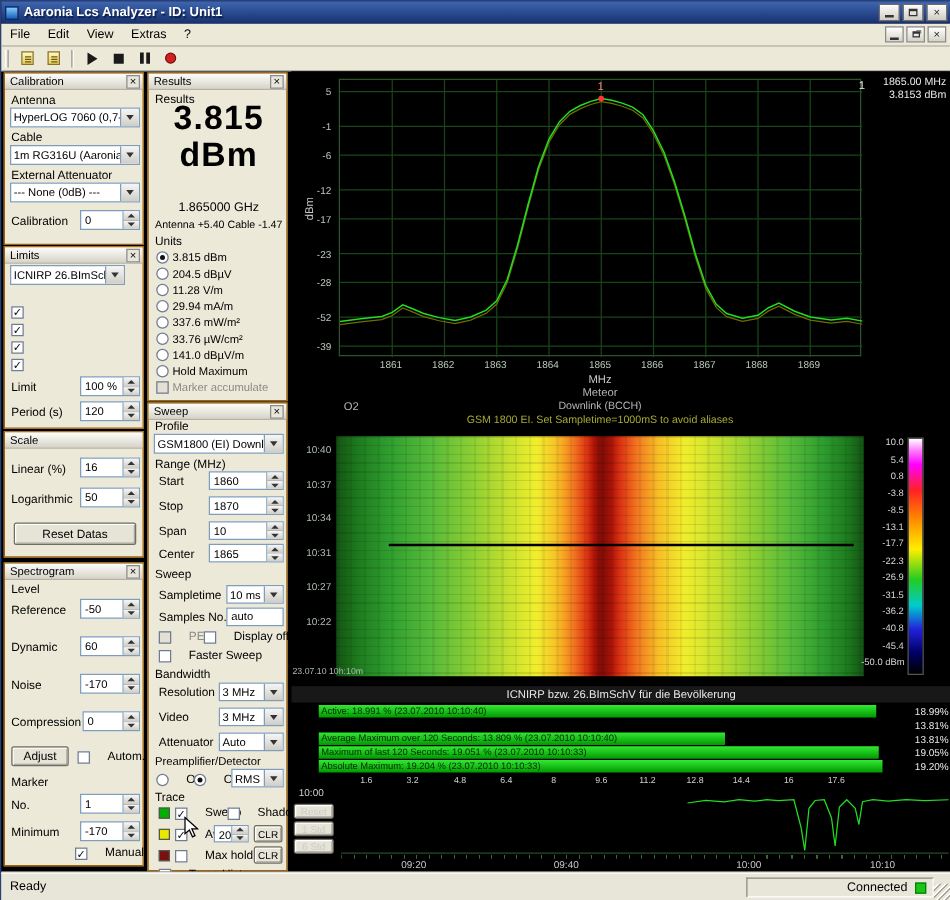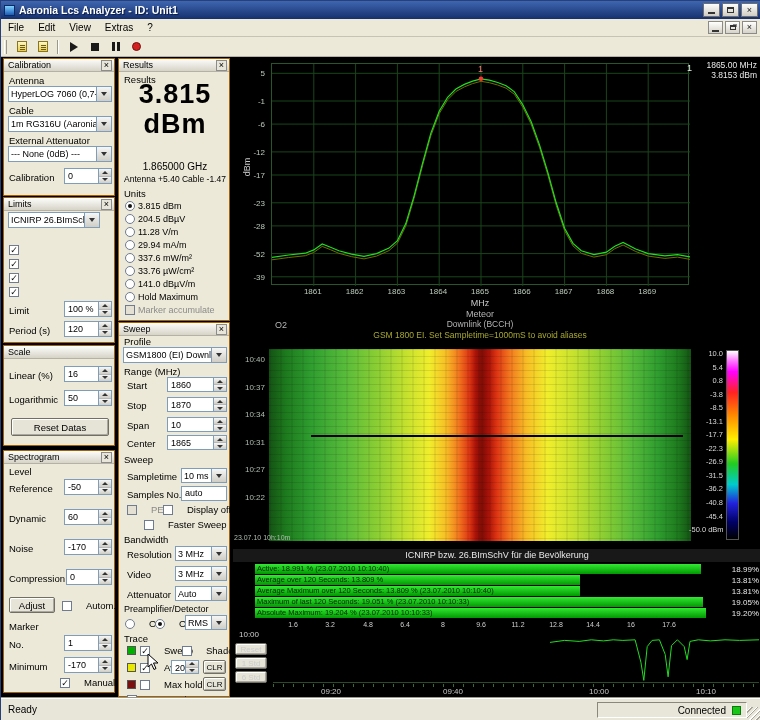--- a/index.html
+++ b/index.html
@@ -506,21 +506,21 @@
     <div class="lbl" style="left:8px;top:166px;">Samples No.</div>
     <div class="field" style="left:62px;top:163px;width:46px;">auto</div>
     <div class="chk" style="left:8px;top:181px;">
       <span class="box dis"></span>
       <span class="gray">PEP</span>
     </div>
     <div class="chk" style="left:44px;top:181px;">
       <span class="box"></span>
       <span>Display off</span>
     </div>
-    <div class="chk" style="left:25px;top:196px;justify-content:center;">
+    <div class="chk" style="left:8px;top:196px;justify-content:center;">
       <span class="box"></span>
       <span>Faster Sweep</span>
     </div>
     <div class="lbl" style="left:5px;top:211px;">Bandwidth</div>
     <div class="lbl" style="left:8px;top:226px;">Resolution</div>
     <div class="combo" style="left:56px;top:223px;width:52px;height:15px;">
       <span class="cv">3 MHz</span>
       <span class="cb">
           <span class="arrow-down"></span>
         </span>
@@ -686,23 +686,20 @@
 
     <div id="limit-header">ICNIRP bzw. 26.BImSchV für die Bevölkerung</div>
     <div id="limit-bars">
         <div class="brow">
         <div class="bfill" style="width: 446px;">
           <span class="blabel">Active: 18.991 % (23.07.2010 10:10:40)</span>
         </div>
         <span class="bpct">18.99%</span>
       </div>
         <div class="brow">
-        <div class="bfill" style="width: 325px;">
-          <span class="blabel">Average over 120 Seconds: 13.809 %</span>
-        </div>
         <span class="bpct">13.81%</span>
       </div>
         <div class="brow">
         <div class="bfill" style="width: 325px;">
           <span class="blabel">Average Maximum over 120 Seconds: 13.809 % (23.07.2010 10:10:40)</span>
         </div>
         <span class="bpct">13.81%</span>
       </div>
         <div class="brow">
         <div class="bfill" style="width: 448px;">

